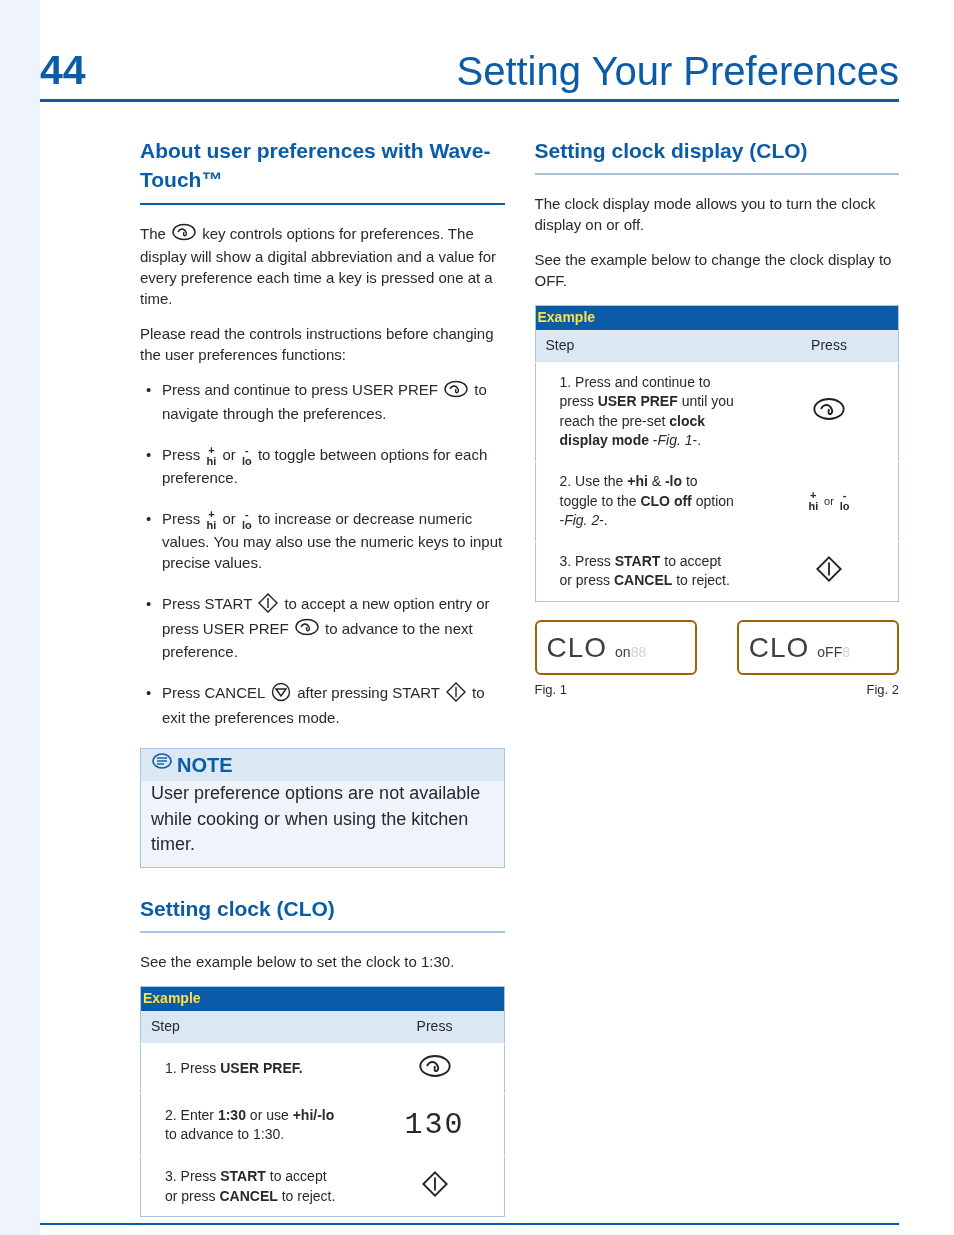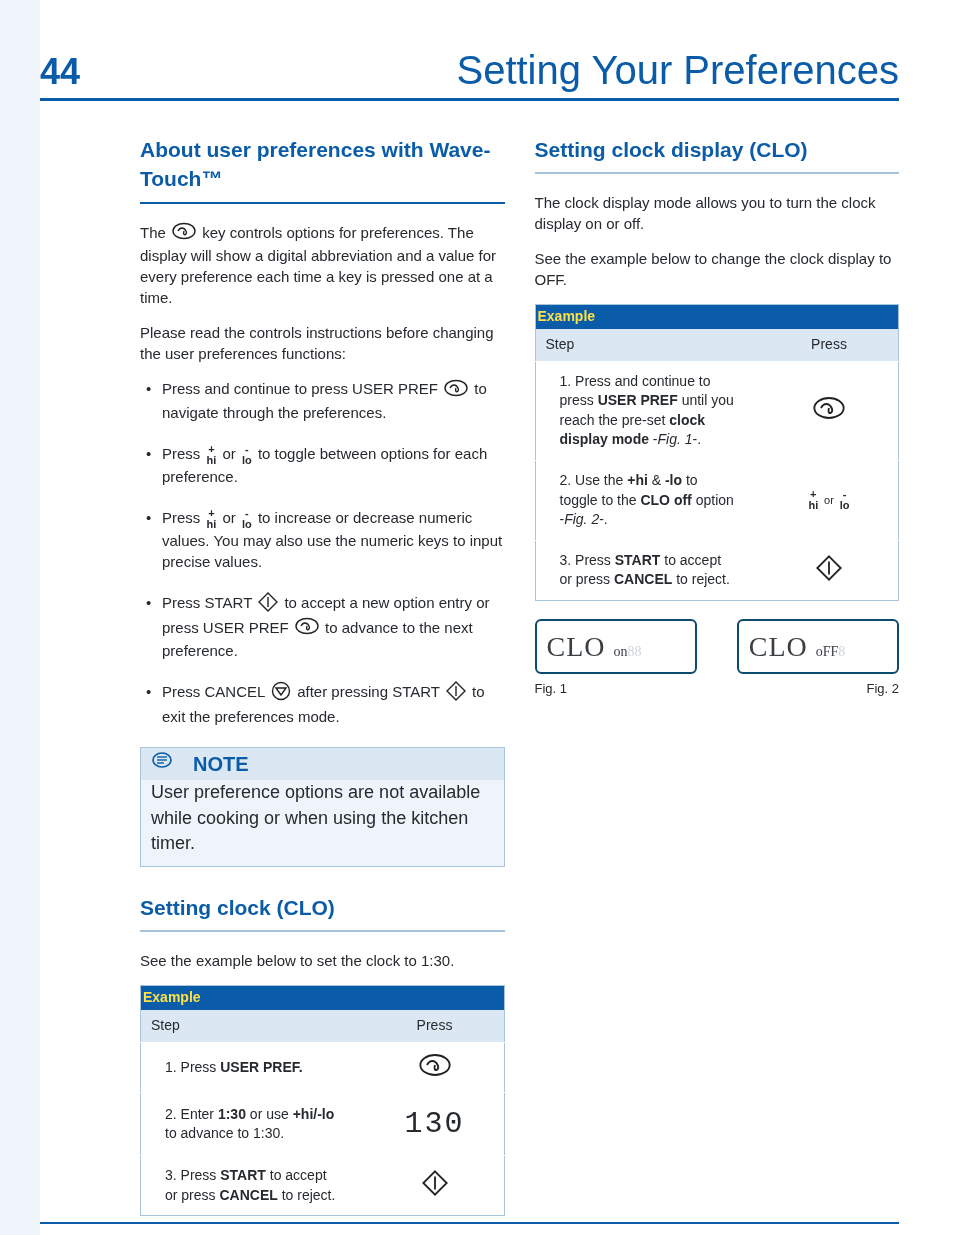--- a/index.html
+++ b/index.html
@@ -24,21 +24,21 @@
   .shade{
     position:absolute;
     left:0;top:0;width:40px;height:1235px;
     background:var(--verylightblue);
   }
   .page{
     position:relative;
     padding:50px 55px 40px 40px;
   }
   .header{display:flex;align-items:flex-end;justify-content:space-between;margin-bottom:8px}
-  .pagenum{font-size:36px;font-weight:700;color:var(--blue);line-height:1}
+  .pagenum{font-size:41px;font-weight:700;color:var(--blue);line-height:1}
   .title{font-size:40px;color:var(--blue);font-weight:400;line-height:1}
   .hr{height:3px;background:var(--blue);margin:6px 0 34px 0}
   .cols{display:flex;gap:30px}
   .col{flex:1;min-width:0}
   h2.sec{
     color:var(--blue);font-size:21px;font-weight:700;
     border-bottom:2px solid var(--blue);
     padding-bottom:8px;margin:0 0 18px 0;
   }
   h2.sec.under{border-bottom:2px solid var(--thin)}
@@ -49,35 +49,35 @@
   .inline-icon{display:inline-block;vertical-align:middle;margin:0 2px}
   .hi-lo{display:inline-block;vertical-align:middle;font-size:11px;line-height:1;text-align:center;margin:0 2px}
   .hi-lo .sign{display:block;font-weight:700}
   .hi-lo .lbl{display:block;font-weight:700}
   .note{
     border:1px solid var(--thin);
     background:linear-gradient(var(--lightblue),var(--lightblue)) 0 0/100% 32px no-repeat, var(--verylightblue);
     padding:0 10px 10px 10px;
     margin:6px 0 26px 0;
   }
-  .note-head{display:flex;align-items:center;gap:20px;height:32px;color:var(--blue);font-weight:700;font-size:20px}
+  .note-head{display:flex;align-items:center;gap:4px;height:32px;color:var(--blue);font-weight:700;font-size:20px}
   .note-body{font-size:18px;padding-top:0}
   table.example{width:100%;border-collapse:collapse;border:1px solid var(--thin);font-size:14px;margin-bottom:18px}
   table.example th{background:var(--blue);color:#fde047;font-weight:700;text-align:left;padding:2px}
   table.example td.head{background:var(--lightblue);padding:6px 10px}
   table.example td{padding:10px 24px;vertical-align:middle}
   table.example tr.row td{border-top:1px solid #fff}
   .press-col{text-align:center;width:90px}
   .digits{font-family:"Courier New",monospace;font-size:30px;font-weight:400;letter-spacing:2px}
   .figrow{display:flex;gap:40px;margin-top:8px}
   .fig{flex:1}
   .lcd{
-    border:2px solid #0c4a6e;border-radius:6px;
+    border:2px solid #a16207;border-radius:6px;
     padding:6px 10px;background:#fff;
-    font-family:Liberation Serif, serif;
+    font-family:Liberation Sans, sans-serif;
     display:flex;align-items:baseline;gap:8px;
   }
   .lcd .big{font-size:28px;letter-spacing:1px;color:#3a3f44}
   .lcd .small{font-size:14px;color:#3a3f44}
   .lcd .ghost{color:#d0d4d8}
   .figcap{font-size:13px;margin-top:6px}
   .b strong, td strong{font-weight:700}
   .footer-rule{position:absolute;left:40px;right:55px;bottom:50px;height:2px;background:var(--blue)}
   svg{display:inline}
 </style>

